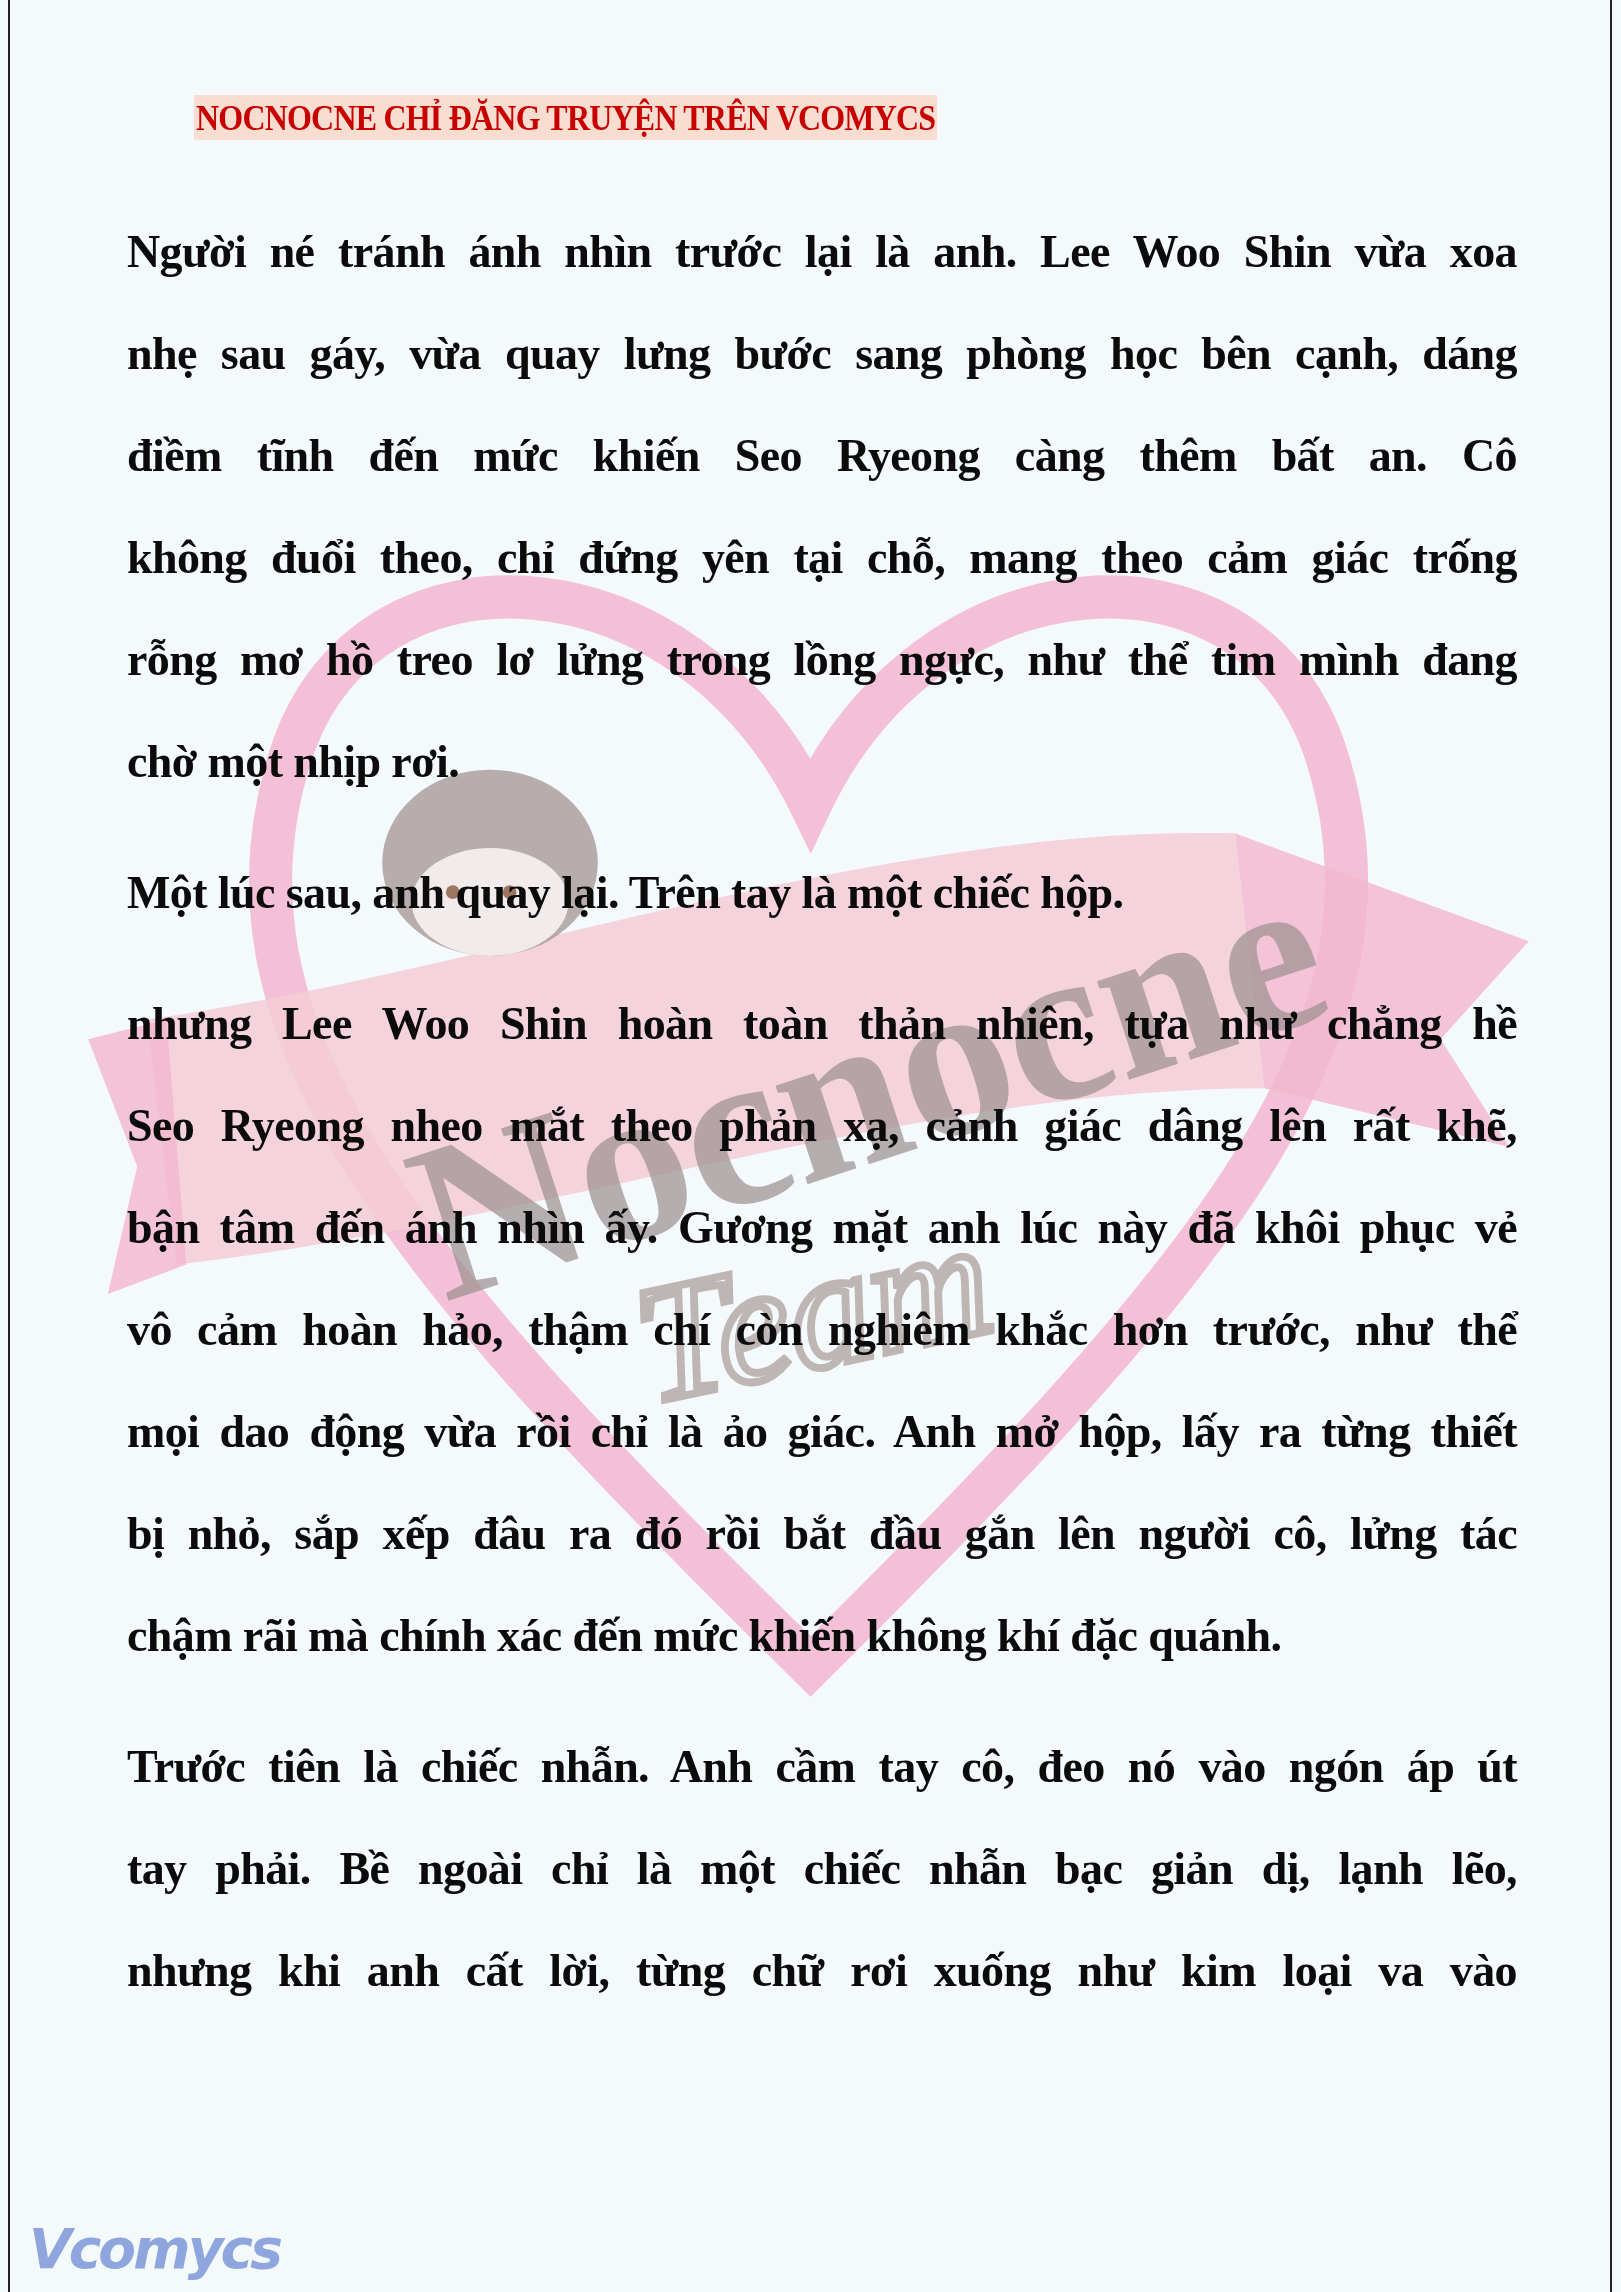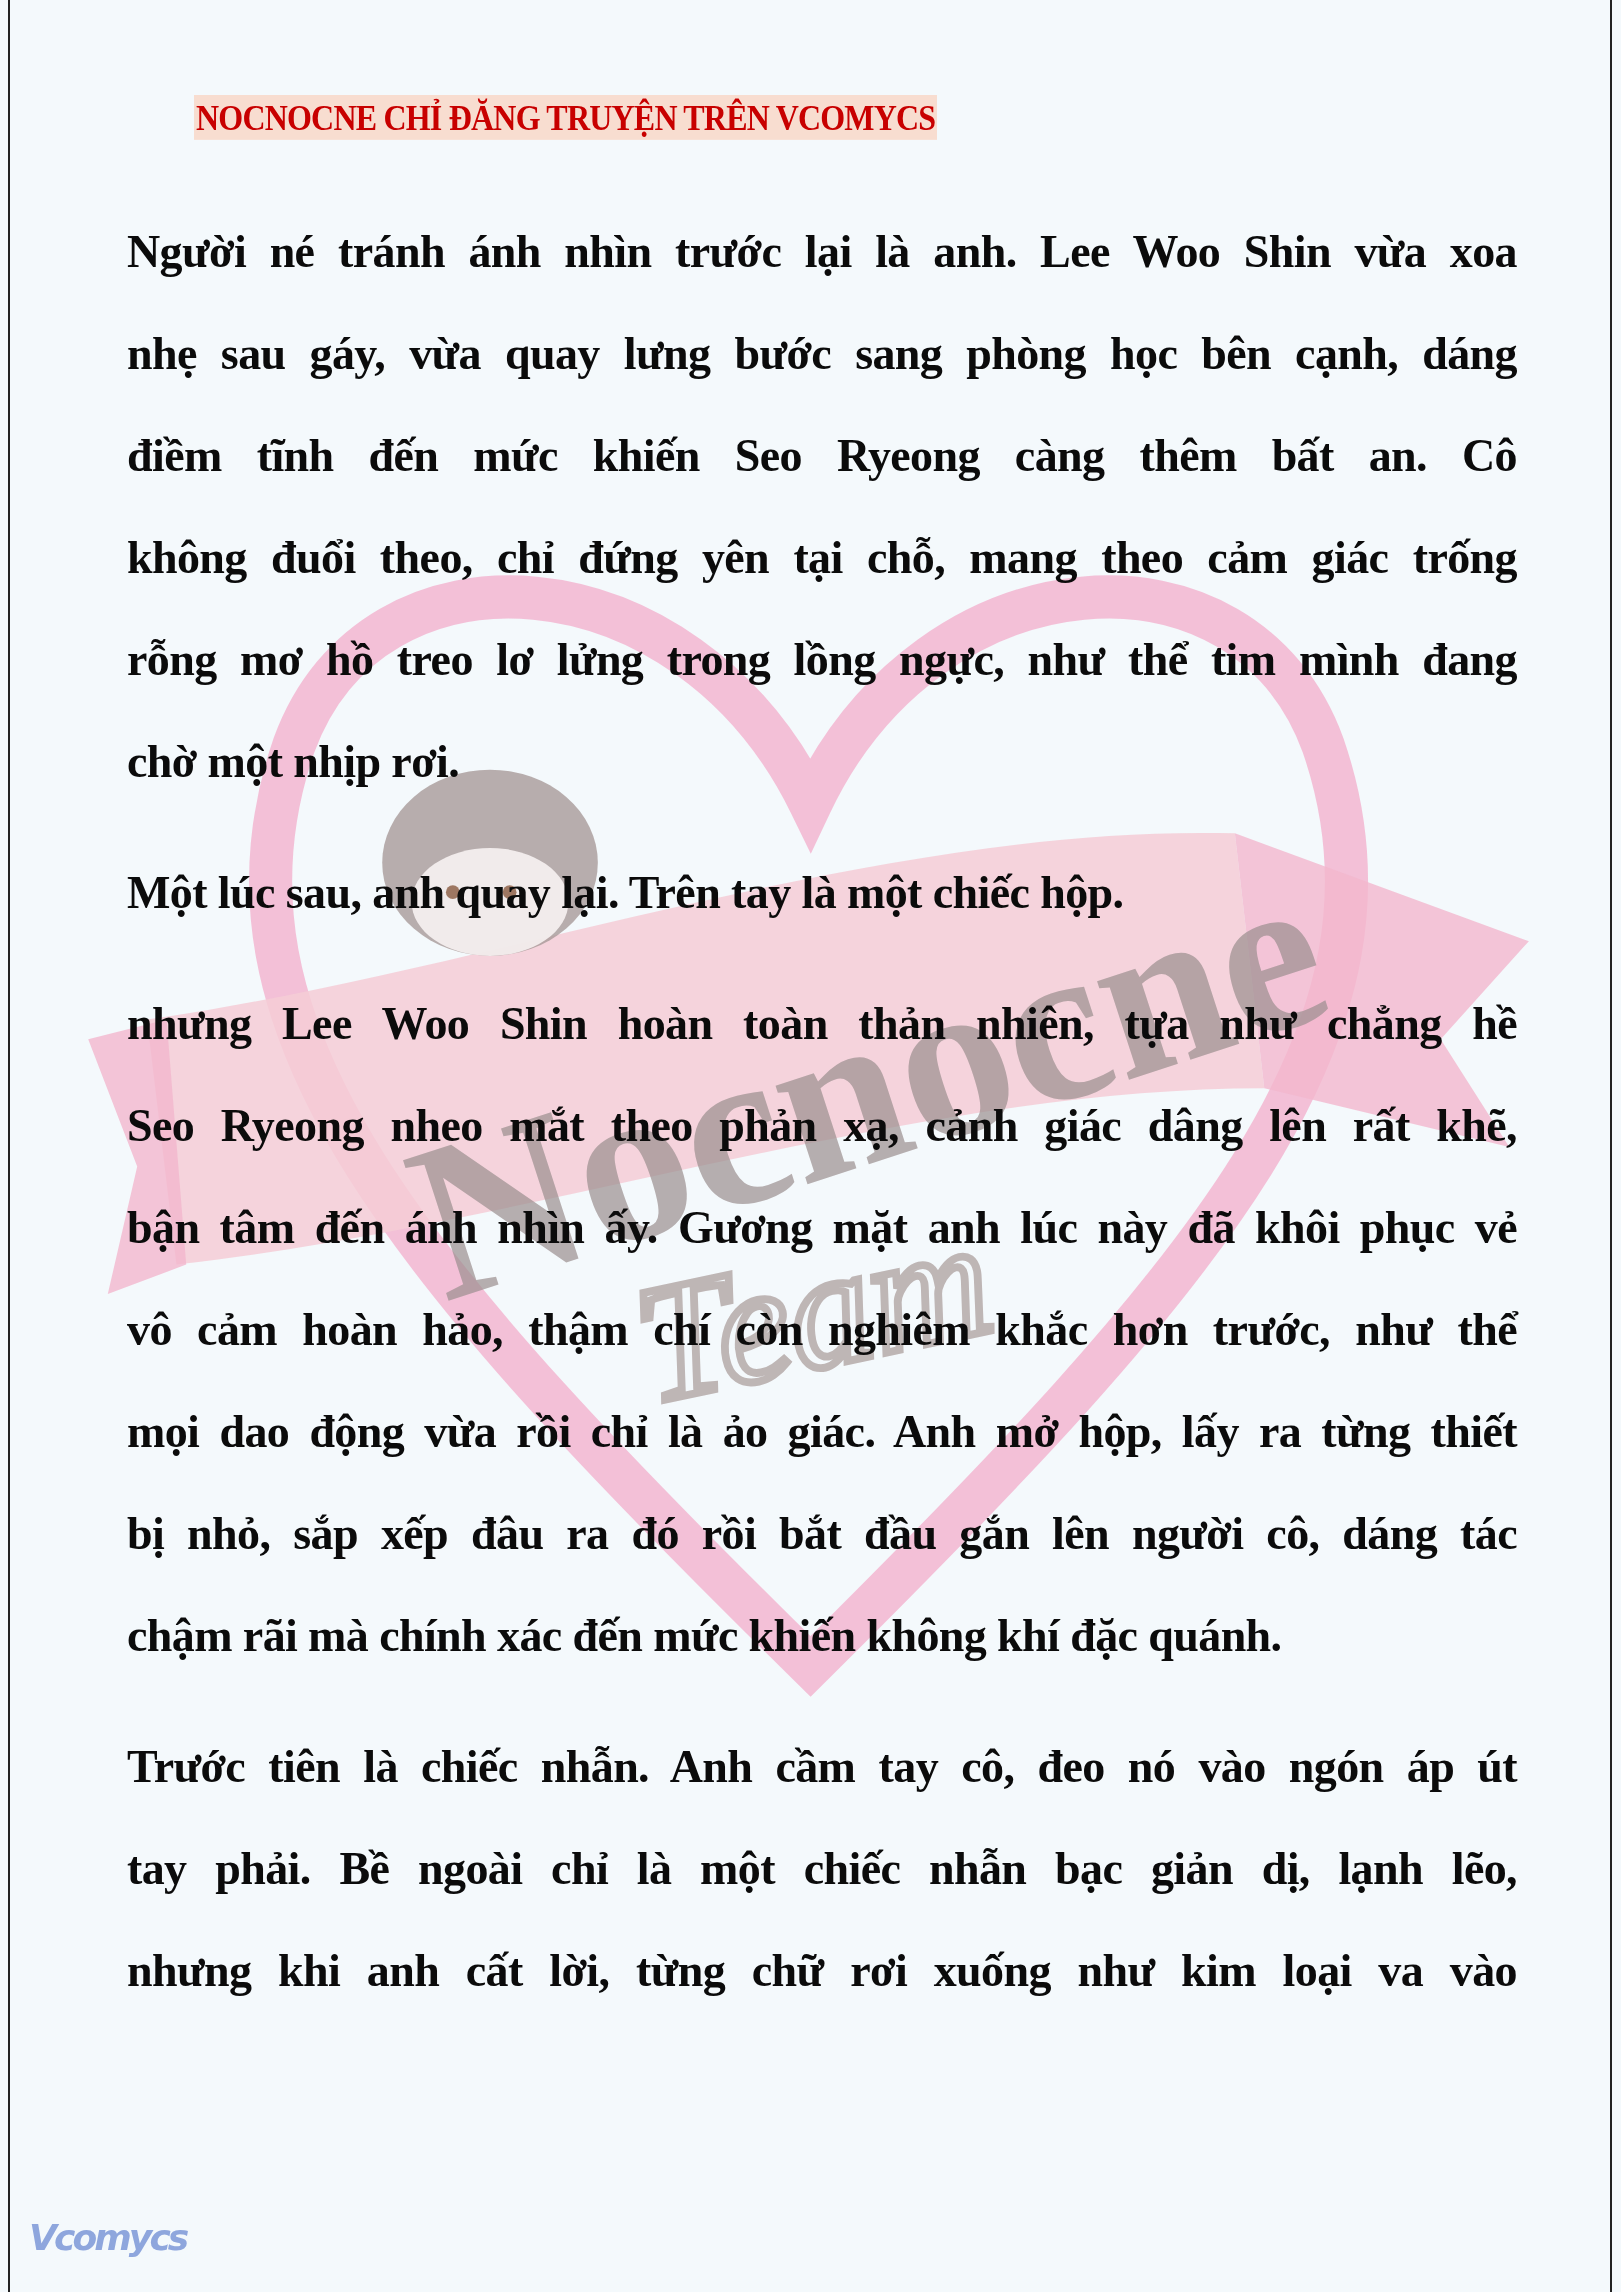--- a/index.html
+++ b/index.html
@@ -4,21 +4,21 @@
 <style>
   html, body { margin:0; padding:0; }
   body { width:1621px; height:2293px; background:#f4f9fc; position:relative; overflow:hidden; }
   .page { position:absolute; left:7.8px; top:0; width:1604px; height:2293px; border-left:2.9px solid #222; border-right:2.9px solid #222; box-sizing:border-box; background:#f4f9fc; }
   .wm { position:absolute; left:0; top:0; width:1621px; height:2293px; pointer-events:none; }
   .banner { position:absolute; left:194px; top:95px; height:39px; padding:0 2px; background:#f8ddd0; color:#c80000; font-family:"Liberation Serif", serif; font-weight:bold; font-size:32px; line-height:39px; letter-spacing:-0.8px; transform:scaleY(1.15); transform-origin:top left; }
   .body-text { position:absolute; left:127px; top:201px; width:1390px; font-family:"Liberation Serif", serif; font-weight:bold; font-size:46px; color:#0b0b0b; }
   .line { height:102px; line-height:102px; white-space:nowrap; text-align:justify; text-align-last:justify; letter-spacing:-0.6px; }
   .line.last { text-align-last:left; }
   .gap { height:29px; }
-  .logo { position:absolute; left:29px; top:2217px; font-family:"DejaVu Sans", sans-serif; font-style:italic; font-weight:bold; font-size:36px; color:#8ea6dd; letter-spacing:-2.9px; }
+  .logo { position:absolute; left:29px; top:2217px; font-family:"DejaVu Sans", sans-serif; font-style:italic; font-weight:bold; font-size:55px; color:#8ea6dd; letter-spacing:-2.9px; }
 </style>
 </head>
 <body>
 
 <div class="page"></div>
 
 <svg class="wm" viewBox="0 0 1654 2339" xmlns="http://www.w3.org/2000/svg">
 
   <path d="M827 820 C 700 560, 380 540, 300 760 C 200 1050, 420 1300, 827 1700 C 1230 1300, 1450 1050, 1350 760 C 1270 540, 950 560, 827 820 Z" fill="none" stroke="#f3b9d3" stroke-width="44" opacity="0.9"></path>
 
@@ -50,21 +50,21 @@
   <div>
     <div class="line last">Một lúc sau, anh quay lại. Trên tay là một chiếc hộp.</div>
   </div>
   <div class="gap"></div>
   <div>
     <div class="line">nhưng Lee Woo Shin hoàn toàn thản nhiên, tựa như chẳng hề</div>
     <div class="line">Seo Ryeong nheo mắt theo phản xạ, cảnh giác dâng lên rất khẽ,</div>
     <div class="line">bận tâm đến ánh nhìn ấy. Gương mặt anh lúc này đã khôi phục vẻ</div>
     <div class="line">vô cảm hoàn hảo, thậm chí còn nghiêm khắc hơn trước, như thể</div>
     <div class="line">mọi dao động vừa rồi chỉ là ảo giác. Anh mở hộp, lấy ra từng thiết</div>
-    <div class="line">bị nhỏ, sắp xếp đâu ra đó rồi bắt đầu gắn lên người cô, dáng tác</div>
+    <div class="line">bị nhỏ, sắp xếp đâu ra đó rồi bắt đầu gắn lên người cô, lửng tác</div>
     <div class="line last">chậm rãi mà chính xác đến mức khiến không khí đặc quánh.</div>
   </div>
   <div class="gap"></div>
   <div>
     <div class="line">Trước tiên là chiếc nhẫn. Anh cầm tay cô, đeo nó vào ngón áp út</div>
     <div class="line">tay phải. Bề ngoài chỉ là một chiếc nhẫn bạc giản dị, lạnh lẽo,</div>
     <div class="line">nhưng khi anh cất lời, từng chữ rơi xuống như kim loại va vào</div>
   </div>
 </div>
 

